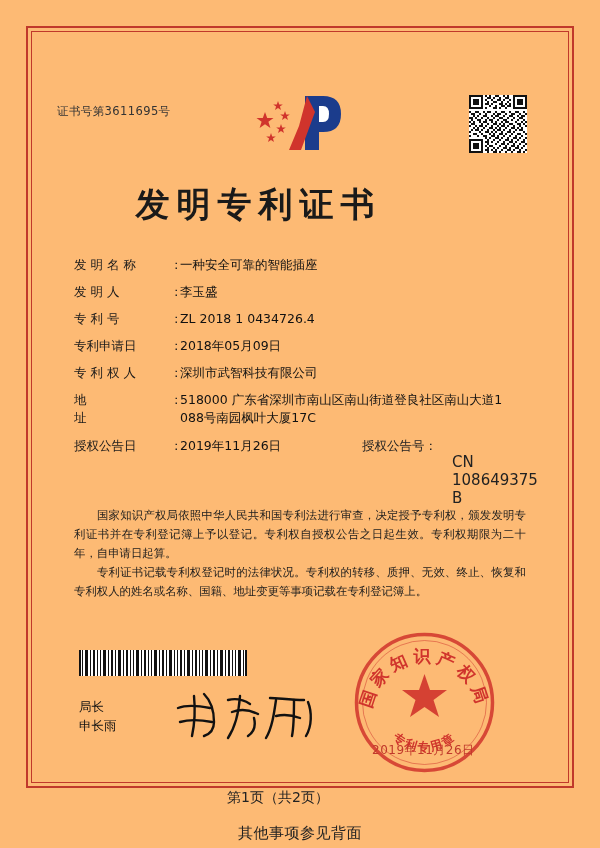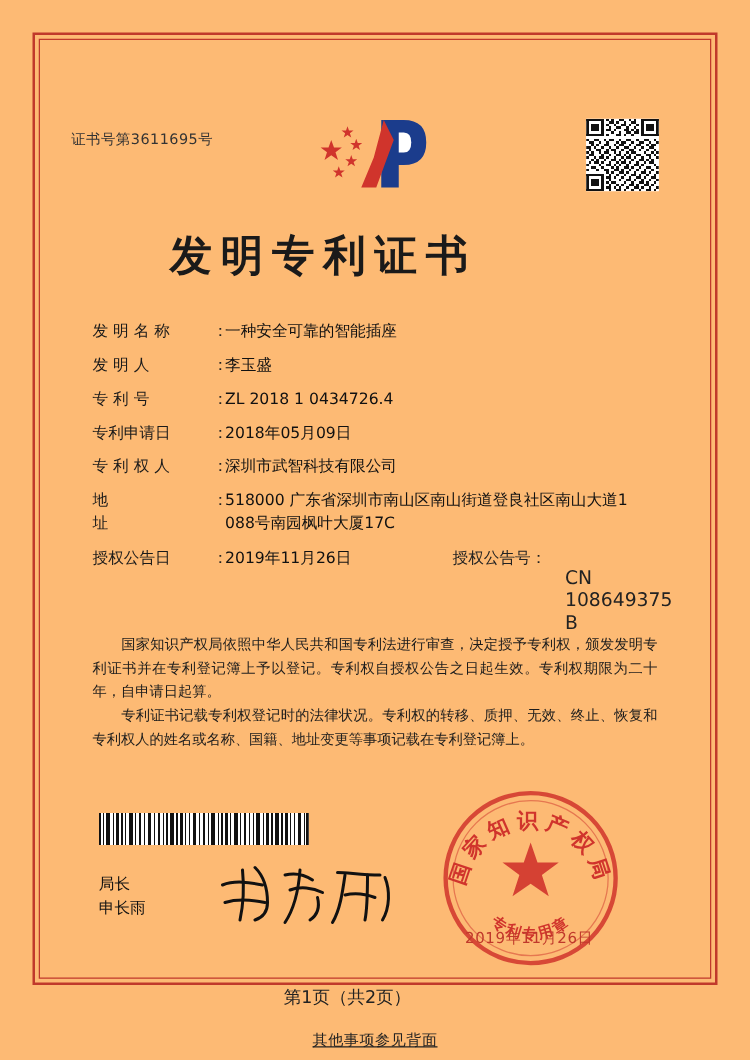--- a/index.html
+++ b/index.html
@@ -176,24 +176,23 @@
     width: 556px;
     text-align: center;
     font-size: 14px;
     color: #222;
   }
   .footnote {
     position: absolute;
     left: 0; top: 824px;
     width: 600px;
     text-align: center;
-    font-size: 12px;
+    font-size: 15px;
     color: #222;
     letter-spacing: 0.5px;
-    text-decoration: underline;
   }
 </style>
 </head>
 <body>
 
 <div class="page">
 
   <div class="frame-outer"></div>
   <div class="frame-inner"></div>
 

